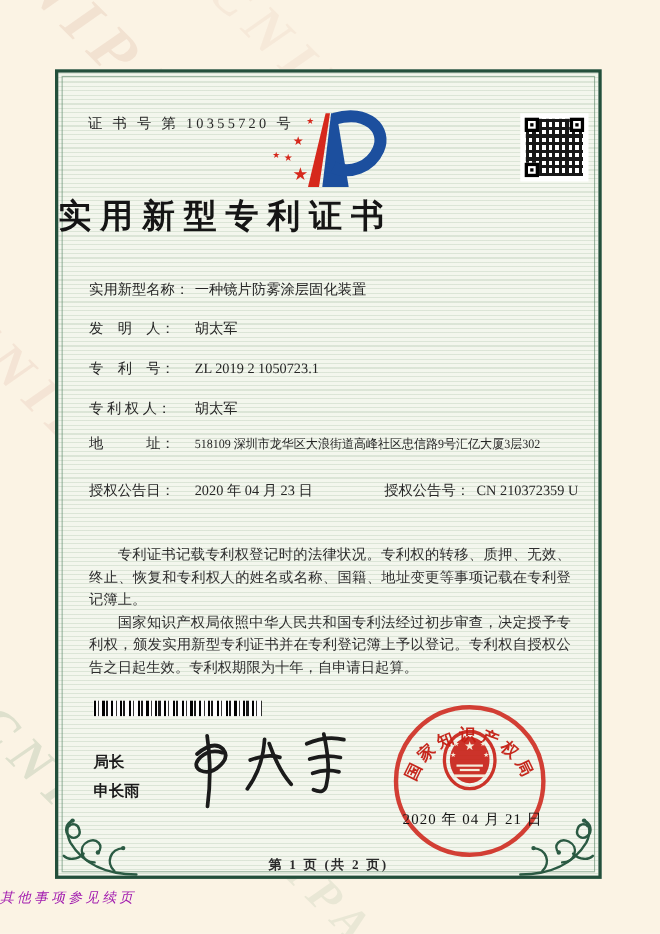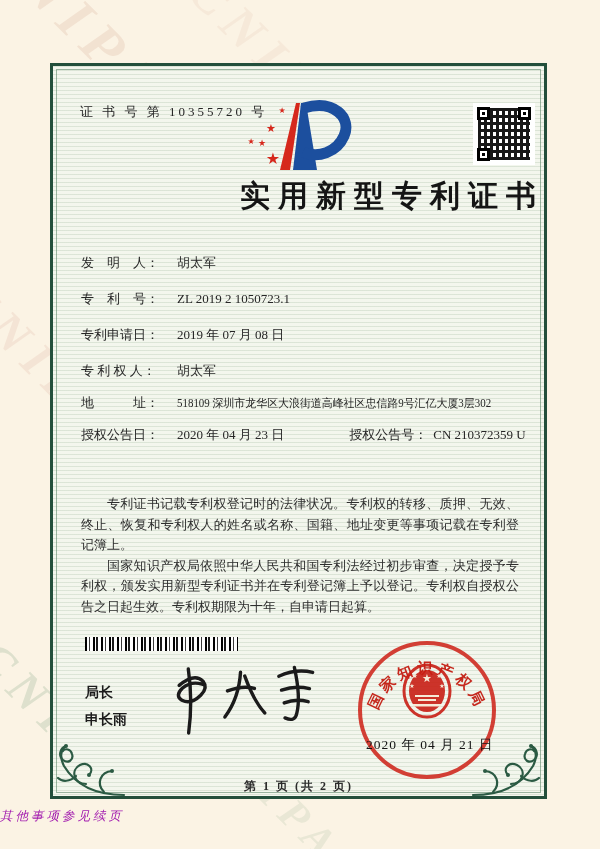--- a/index.html
+++ b/index.html
@@ -25,28 +25,28 @@
   .qr .mods{position:absolute;inset:5px;
       background-image:repeating-linear-gradient(90deg,#000 0 3px,transparent 3px 6px),
                        repeating-linear-gradient(0deg,#000 0 3px,transparent 3px 7px);
       background-blend-mode:multiply;opacity:.9;}
   .qr .finder{position:absolute;width:13px;height:13px;border:3px solid #000;background:#fff;box-sizing:border-box;}
   .qr .finder::after{content:"";position:absolute;inset:2px;background:#000;}
   .qr .f1{left:4px;top:4px;} .qr .f2{right:4px;top:4px;} .qr .f3{left:4px;bottom:4px;}
 
   .logo{position:absolute;left:187px;top:30px;width:125px;height:80px;}
 
-  .title{position:absolute;left:0;top:110px;width:100%;text-align:right;
+  .title{position:absolute;left:0;top:110px;width:100%;text-align:left;
          font-size:30px;font-weight:700;letter-spacing:8px;color:#151515;}
 
   .fields{position:absolute;left:28px;top:186px;width:438px;font-size:13px;color:#262626;}
   .frow{display:flex;align-items:baseline;margin-bottom:14px;line-height:22px;}
   .flabel{flex:none;width:96px;font-weight:400;white-space:nowrap;}
   .fvalue{white-space:nowrap;}
-  .frow.addr{margin-top:-4px;margin-bottom:10px;}
+  .frow.addr{margin-top:-4px;margin-bottom:20px;}
   .frow.addr .fvalue{font-size:11.5px;transform:scaleX(.95);transform-origin:left center;}
   .fpair2{display:flex;margin-left:24px;}
   .fpair2 .flabel{width:auto;margin-right:6px;margin-left:41px;}
 
   .paras{position:absolute;left:28px;top:428px;width:438px;font-size:13px;line-height:20.5px;
          color:#2e2e2e;text-align:justify;}
   .paras p{margin:0;text-indent:2em;}
 
   .barcode{position:absolute;left:32px;top:571px;width:153px;height:14px;
      background:repeating-linear-gradient(90deg,#000 0 2px,#fdfdfd 2px 4px,#3a3a3a 4px 5px,#fdfdfd 5px 8px,#000 8px 10px,#fdfdfd 10px 11px,#1a1a1a 11px 13px,#fdfdfd 13px 16px);}
@@ -105,30 +105,30 @@
         <text x="22" y="50" font-size="9" fill="#d6281c" text-anchor="middle" font-family="DejaVu Sans">★</text>
         <text x="11" y="48" font-size="8" fill="#d6281c" text-anchor="middle" font-family="DejaVu Sans">★</text>
         <text x="33" y="68" font-size="16" fill="#d6281c" text-anchor="middle" font-family="DejaVu Sans">★</text>
       </svg>
     </div>
 
     <div class="title">实用新型专利证书</div>
 
     <div class="fields">
       <div class="frow">
+        <span class="flabel">实用新型名称：</span>
+        <span class="fvalue">一种镜片防雾涂层固化装置</span>
+      </div>
+      <div class="frow">
         <span class="flabel">发　明　人：</span>
         <span class="fvalue">胡太军</span>
       </div>
       <div class="frow">
         <span class="flabel">专　利　号：</span>
         <span class="fvalue">ZL 2019 2 1050723.1</span>
-      </div>
-      <div class="frow">
-        <span class="flabel">专利申请日：</span>
-        <span class="fvalue">2019 年 07 月 08 日</span>
       </div>
       <div class="frow">
         <span class="flabel">专 利 权 人：</span>
         <span class="fvalue">胡太军</span>
       </div>
       <div class="frow addr">
         <span class="flabel">地　　　址：</span>
         <span class="fvalue">518109 深圳市龙华区大浪街道高峰社区忠信路9号汇亿大厦3层302</span>
       </div>
       <div class="frow">

